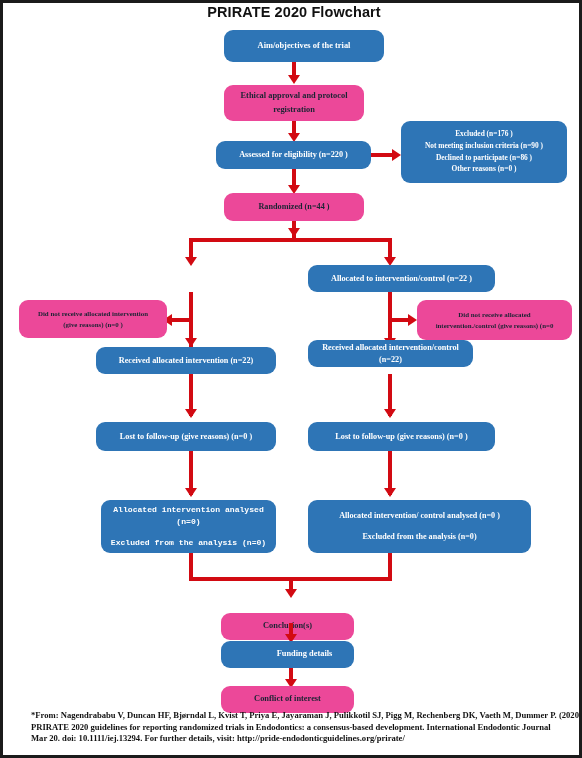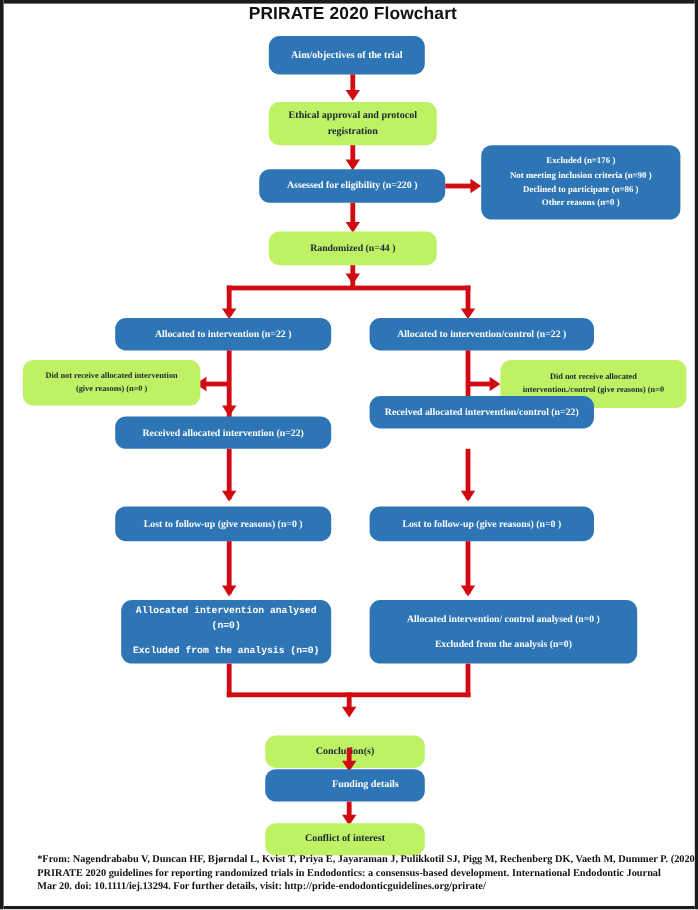--- a/index.html
+++ b/index.html
@@ -56,21 +56,21 @@
     font-weight: bold;
     line-height: 1.45;
     padding: 2px 6px;
     font-family: "Liberation Serif", serif;
   }
   .box.dark {
     background: #2e75b6;
     color: #ffffff;
   }
   .box.light {
-    background: #bef264;
+    background: #ec4899;
     color: #1a2433;
   }
   .box .lines { width: 100%; }
   .box .ln { display: block; }
   .box .ln + .ln { margin-top: 1px; }
   .sp { margin-top: 9px !important; }
 
   
   .vline {
     position: absolute;
@@ -122,21 +122,21 @@
 </head>
 <body>
 
 <div id="page">
 
   <div id="frame-top"></div>
   <div id="frame-bottom"></div>
 
   <div id="title">PRIRATE 2020 Flowchart</div>
 
-  <div class="box dark" style="left:221px; top:30px; width:130px; height:32px; font-size:8.4px;">
+  <div class="box dark" style="left:221px; top:30px; width:160px; height:32px; font-size:8.4px;">
     <span class="lines">
         <span class="ln">Aim/objectives of the trial</span>
       </span>
   </div>
 
   <div class="vline" style="left:289px; top:62px; height:15px;"></div>
   <div class="arrow-down" style="left:285px; top:75px;"></div>
 
   <div class="box light" style="left:221px; top:85px; width:140px; height:36px; font-size:8.4px;">
     <span class="lines">
@@ -176,25 +176,20 @@
   </div>
 
   <div class="vline" style="left:289px; top:221px; height:18px;"></div>
   <div class="arrow-down" style="left:285px; top:228px;"></div>
   <div class="hline" style="left:186px; top:238px; width:203px;"></div>
   <div class="vline" style="left:186px; top:238px; height:22px;"></div>
   <div class="arrow-down" style="left:182px; top:257px;"></div>
   <div class="vline" style="left:385px; top:238px; height:22px;"></div>
   <div class="arrow-down" style="left:381px; top:257px;"></div>
 
-  <div class="box dark" style="left:93px; top:265px; width:180px; height:27px; font-size:8.2px;">
-    <span class="lines">
-        <span class="ln">Allocated to intervention (n=22 )</span>
-      </span>
-  </div>
 
   <div class="box dark" style="left:305px; top:265px; width:187px; height:27px; font-size:8.2px;">
     <span class="lines">
         <span class="ln">Allocated to intervention/control (n=22 )</span>
       </span>
   </div>
 
   <div class="vline" style="left:186px; top:292px; height:56px;"></div>
   <div class="arrow-down" style="left:182px; top:338px;"></div>
   <div class="hline" style="left:168px; top:318px; width:20px;"></div>
@@ -218,21 +213,21 @@
       <span class="ln">intervention./control (give reasons) (n=0</span>
     </span>
   </div>
 
   <div class="box dark" style="left:93px; top:347px; width:180px; height:27px; font-size:8.2px;">
     <span class="lines">
         <span class="ln">Received allocated intervention (n=22)</span>
       </span>
   </div>
 
-  <div class="box dark" style="left:305px; top:330px; width:187px; height:27px; font-size:8.2px;">
+  <div class="box dark" style="left:305px; top:340px; width:165px; height:27px; font-size:8.2px;">
     <span class="lines">
         <span class="ln">Received allocated intervention/control (n=22)</span>
       </span>
   </div>
 
   <div class="vline" style="left:186px; top:374px; height:42px;"></div>
   <div class="arrow-down" style="left:182px; top:409px;"></div>
   <div class="vline" style="left:385px; top:374px; height:42px;"></div>
   <div class="arrow-down" style="left:381px; top:409px;"></div>
 

